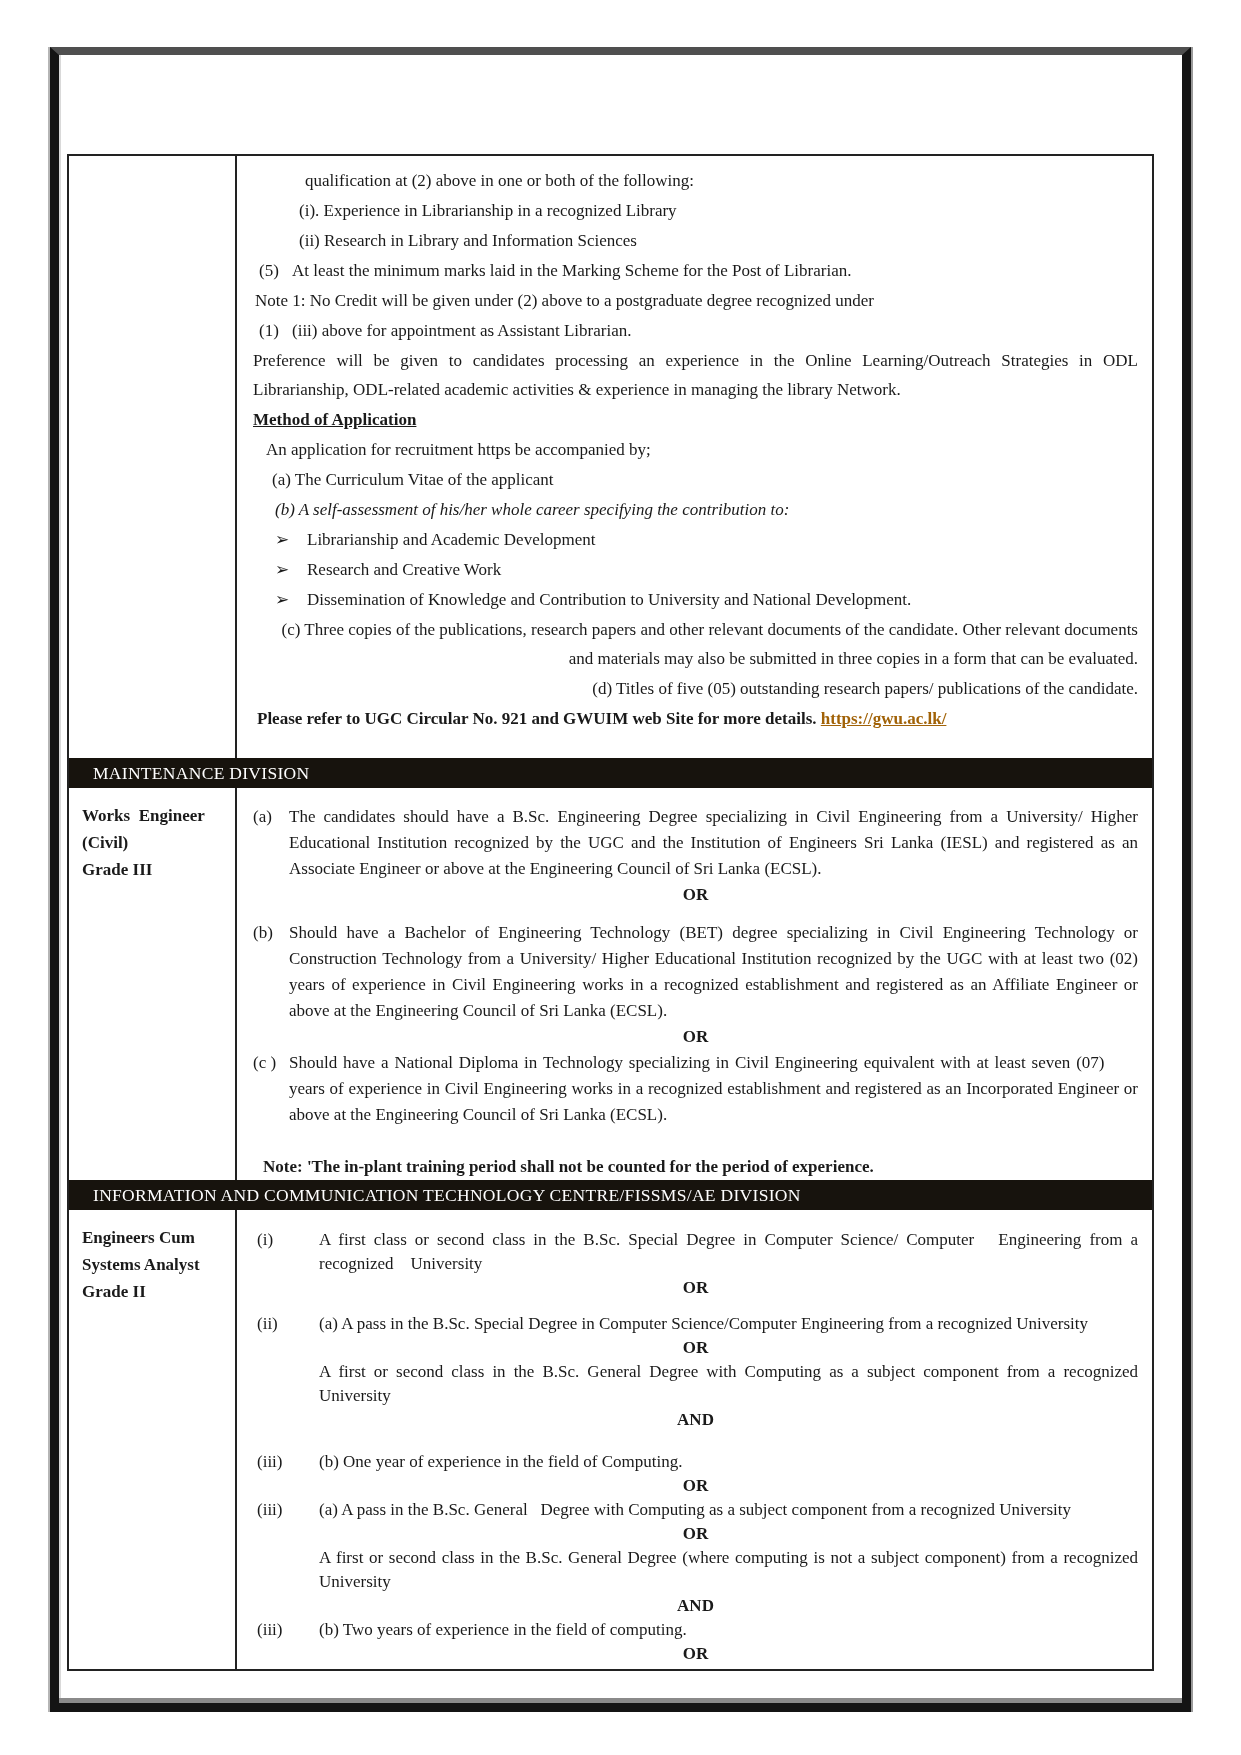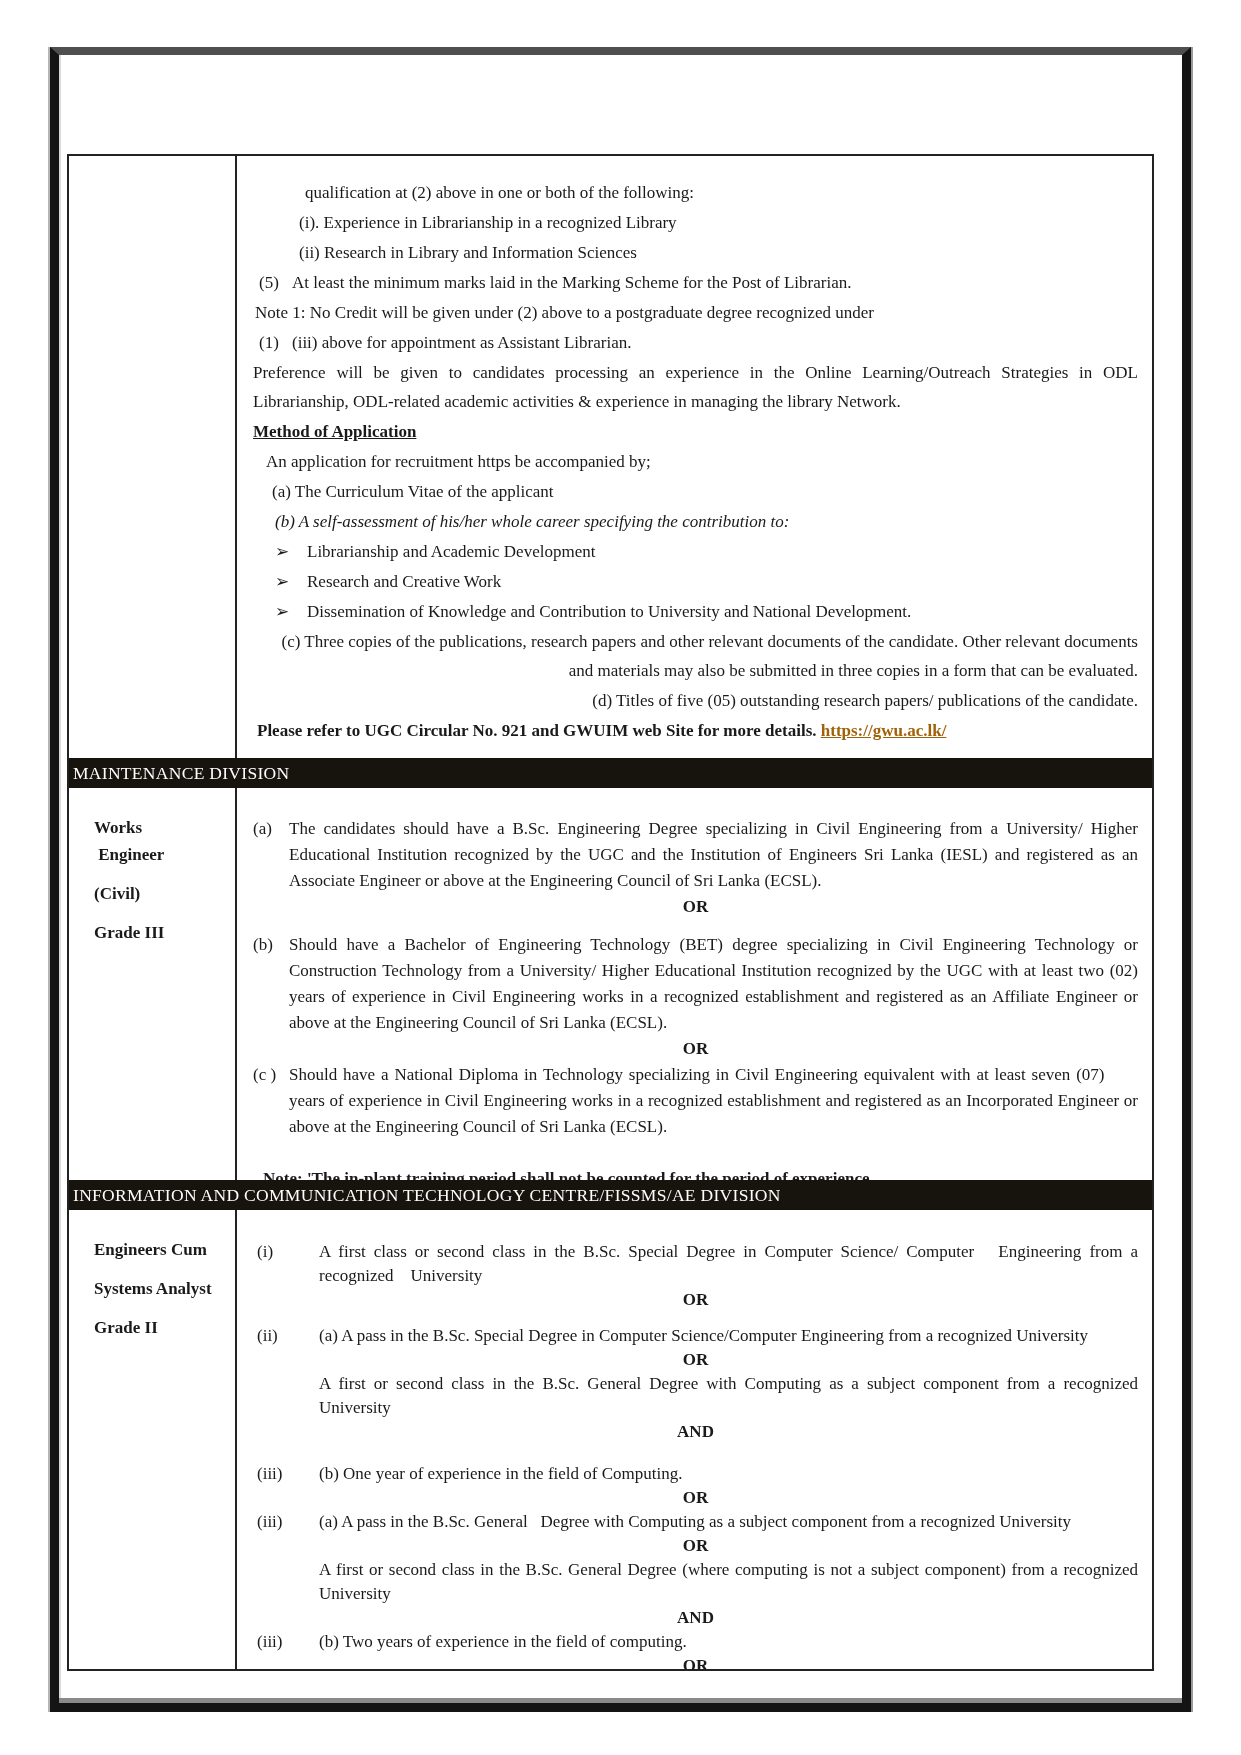--- a/index.html
+++ b/index.html
@@ -16,31 +16,31 @@
   }
   .vtable {
     position:absolute; left:8px; top:99px; width:1087px;
     box-sizing:border-box; border:2px solid #222; background:#fff;
   }
   .vrow { display:flex; box-sizing:border-box; overflow:hidden; }
   .cell-left {
     flex:0 0 168px; box-sizing:border-box; border-right:2px solid #222;
     padding:14px 8px 0 13px; font-weight:bold; font-size:17px; line-height:27px;
   }
-  .cell-right { flex:1 1 auto; box-sizing:border-box; padding:10px 14px 0 16px;margin-top:12px; }
+  .cell-right { flex:1 1 auto; box-sizing:border-box; padding:10px 14px 0 16px; }
   .r1 { height:602px; }
   .r2 { height:392px; }
   .r3 { height:459px; }
   .r1 .cell-right p { margin:0 0 1px; line-height:29px; font-size:17px; }
   .r2 .cell-right { font-size:17px; line-height:26px; padding-top:16px; }
   .r3 .cell-right { font-size:17px; line-height:24px; padding-top:8px; }
   .divider {
     box-sizing:border-box; height:30px; line-height:30px;
     background:#17130d; color:#ffffff; font-size:17.5px; letter-spacing:.3px;
-    padding:0 0 0 4px; overflow:hidden;
+    padding:0 0 0 24px; overflow:hidden;
   }
   
   .ind-52 { padding-left:52px; }
   .ind-46 { padding-left:46px; }
   .ind-13 { padding-left:13px; }
   .ind-19 { padding-left:19px; }
   .ind-22 { padding-left:22px;font-style:italic; }
   .labelled { display:flex; }
   .labelled .lbl { flex:0 0 39px; padding-left:6px; box-sizing:border-box; }
   .labelled .txt { flex:1 1 auto; }
@@ -58,21 +58,21 @@
   
   .qpara { display:flex; margin:0; }
   .qpara .qlbl { flex:0 0 36px; box-sizing:border-box; }
   .qpara .qtxt { flex:1 1 auto; text-align:justify; }
   .r3 .qpara .qlbl { flex:0 0 66px; padding-left:4px; }
   .r3 .qpara.nolbl .qlbl { flex:0 0 66px; }
   .gap-t10 { margin-top:10px; }
   .gap-t12 { margin-top:12px; }
   .gap-t18 { margin-top:18px; }
   .note2 { font-weight:bold; margin-top:26px; padding-left:10px; }
-  .title-line { margin:12px; }
+  .title-line { margin:0; }
 </style>
 </head>
 <body>
 
 <div class="frame">
   <div class="vtable">
 
     <div class="vrow r1">
       <div class="cell-left"></div>
       <div class="cell-right">

